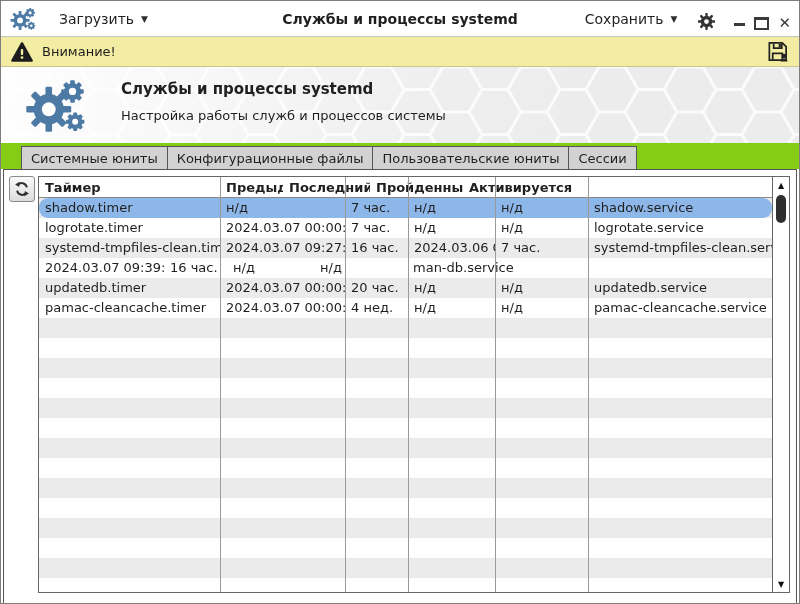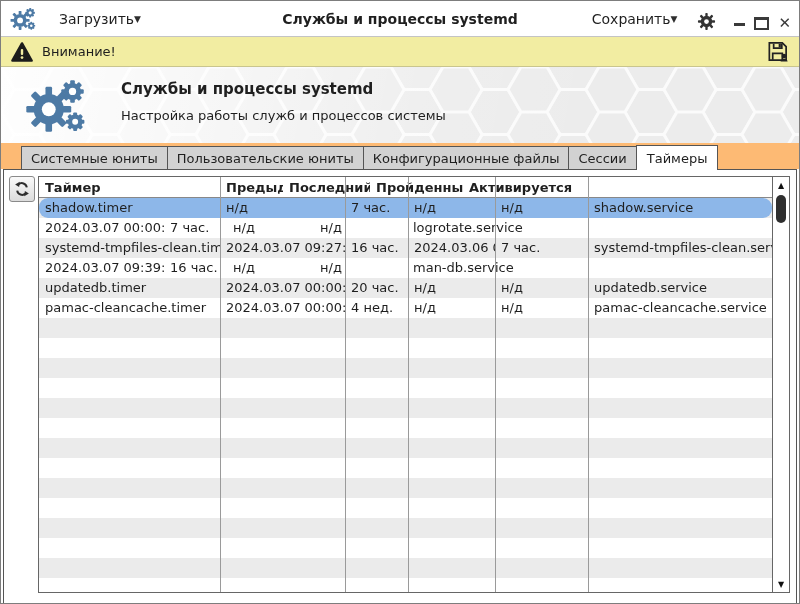--- a/index.html
+++ b/index.html
@@ -2,21 +2,21 @@
 <html><head>
 <meta charset="utf-8">
 <style>
   html,body{margin:0;padding:0;background:#9a9a9a;font-family:"DejaVu Sans",sans-serif;}
   .window{position:relative;width:800px;height:604px;box-sizing:border-box;background:#fff;
           border:1px solid #7d7d7d;overflow:hidden;color:#1f1f1f;}
   
   .titlebar{height:36px;display:flex;align-items:center;padding:0 8px;background:#fff;
             border-bottom:1px solid #c4c4c4;box-sizing:border-box;position:relative;}
   .tb-appicon{width:30px;height:28px;margin-right:14px;flex:0 0 auto;}
-  .tb-btn{display:flex;align-items:center;font-size:14px;cursor:default;padding:4px 6px;}
+  .tb-btn{display:flex;align-items:center;gap:7px;font-size:14px;cursor:default;padding:4px 6px;}
   .dd-arrow{font-size:9px;color:#2e2e2e;}
   .tb-title{position:absolute;left:0;right:0;text-align:center;font-weight:bold;font-size:14px;pointer-events:none;}
   .tb-right{margin-left:auto;display:flex;align-items:flex-end;gap:14px;z-index:2;background:#fff;padding-left:6px;}
   .winctl{display:flex;align-items:center;gap:9px;margin-left:4px;}
   .ic-min{width:11px;height:3px;background:#3a3a3a;display:inline-block;margin-top:2px;}
   .ic-max{width:11px;height:8px;display:inline-block;border:2px solid #3a3a3a;border-top:3px solid #3a3a3a;box-sizing:content-box;}
   .ic-close{font-size:15px;color:#3a3a3a;line-height:1;}
   
   .warnbar{height:30px;background:#f2eda2;border-bottom:1px solid #c9c58e;display:flex;align-items:center;
            padding:0 10px;box-sizing:border-box;font-size:13px;}
@@ -24,21 +24,21 @@
   .warn-save{margin-left:auto;display:flex;cursor:pointer;}
   
   .banner{position:relative;height:76px;background:#f6f6f6;overflow:hidden;}
   .hexbg{position:absolute;top:0;left:0;}
   .hexfade{position:absolute;inset:0;background:linear-gradient(100deg,rgba(255,255,255,.95) 0%,rgba(255,255,255,.55) 28%,rgba(255,255,255,.12) 55%,rgba(255,255,255,0) 75%);}
   .banner-logo{position:absolute;left:18px;top:6px;}
   .banner-text{position:absolute;left:120px;top:13px;}
   .banner-title{font-size:15px;font-weight:bold;margin-bottom:10px;}
   .banner-sub{font-size:13px;}
   
-  .tabs{height:26px;display:flex;align-items:flex-end;padding-left:20px;background:#fdba74;position:relative;z-index:3;}
+  .tabs{height:26px;display:flex;align-items:flex-end;padding-left:20px;background:#84cc16;position:relative;z-index:3;}
   .tab{border:1px solid #555;border-bottom:none;background:#d2d2d2;font-size:13px;padding:4px 9px 3px;
        margin-right:-1px;white-space:nowrap;cursor:default;}
   .tab.active{background:#fff;padding:5px 10px 4px;margin-bottom:-1px;z-index:4;position:relative;}
   
   .content{position:relative;height:436px;margin:0 2px 2px;border:1px solid #555;box-sizing:border-box;background:#fff;}
   .refresh-btn{position:absolute;left:5px;top:6px;width:26px;height:26px;border:1px solid #8a8a8a;border-radius:3px;
                background:linear-gradient(#fafafa,#dcdcdc);display:flex;align-items:center;justify-content:center;cursor:pointer;padding:0;}
   
   .tablewrap{position:absolute;left:34px;top:6px;width:752px;height:417px;border:1px solid #666;background:#fff;box-sizing:border-box;overflow:hidden;}
   .thead{display:flex;height:21px;line-height:21px;background:#fff;border-bottom:1px solid #888;box-sizing:border-box;position:relative;z-index:2;}
@@ -194,24 +194,23 @@
         <use href="#gears"></use>
       </svg>
     <div class="banner-text">
       <div class="banner-title">Службы и процессы systemd</div>
       <div class="banner-sub">Настройка работы служб и процессов системы</div>
     </div>
   </div>
 
   <div class="tabs">
     <div class="tab">Системные юниты</div>
+    <div class="tab">Конфигурационные файлы</div>
     <div class="tab">Пользовательские юниты</div>
-    <div class="tab">Конфигурационные файлы</div>
     <div class="tab">Сессии</div>
-    <div class="tab active">Таймеры</div>
   </div>
 
   <div class="content">
     <button class="refresh-btn">
       <svg width="16" height="16" viewBox="0 0 20 20">
         <path d="M16 8 A6.2 6.2 0 0 0 5.6 4.4" fill="none" stroke="#2e2e2e" stroke-width="2.5"></path>
         <polygon points="7.2,1.0 6.4,7.6 1.4,4.4" fill="#2e2e2e"></polygon>
         <path d="M4 12 A6.2 6.2 0 0 0 14.4 15.6" fill="none" stroke="#2e2e2e" stroke-width="2.5"></path>
         <polygon points="12.8,19.0 13.6,12.4 18.6,15.6" fill="#2e2e2e"></polygon>
       </svg>
@@ -230,20 +229,21 @@
       <div class="rows">
         <div class="row selected">
           <div class="td c0">shadow.timer</div>
           <div class="td c1">н/д</div>
           <div class="td c2">7 час.</div>
           <div class="td c3">н/д</div>
           <div class="td c4">н/д</div>
           <div class="td c5">shadow.service</div>
         </div>
         <div class="row">
+          <div class="td c0">logrotate.timer</div>
           <div class="td c1">2024.03.07 00:00:00</div>
           <div class="td c2">7 час.</div>
           <div class="td c3">н/д</div>
           <div class="td c4">н/д</div>
           <div class="td c5">logrotate.service</div>
         </div>
         <div class="row">
           <div class="td c0">systemd-tmpfiles-clean.timer</div>
           <div class="td c1">2024.03.07 09:27:19</div>
           <div class="td c2">16 час.</div>

